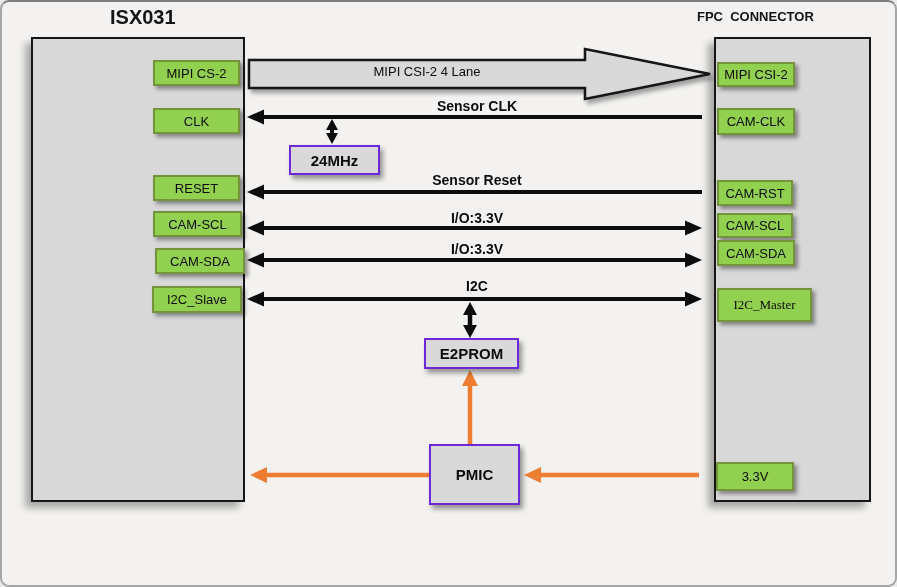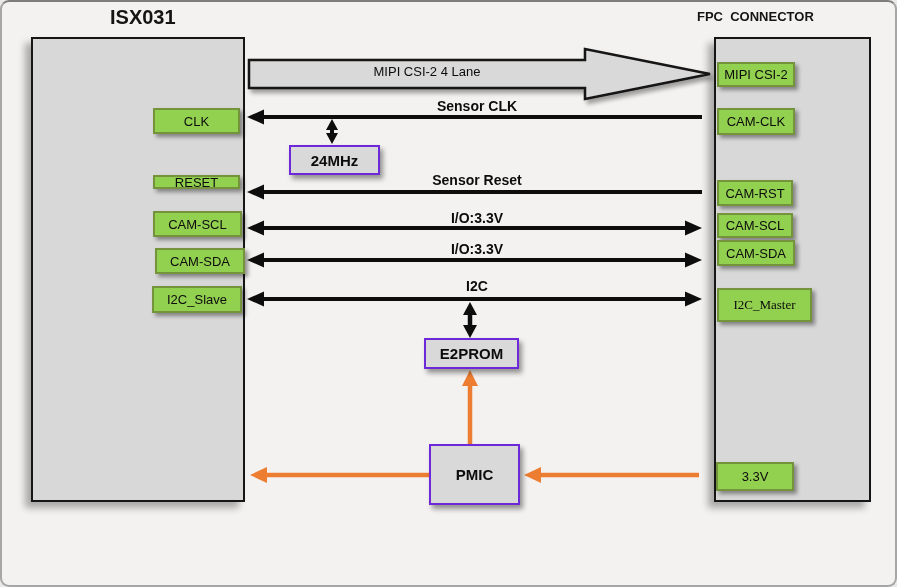--- a/index.html
+++ b/index.html
@@ -122,22 +122,23 @@
     <polygon points="522,473 539,465 539,481" fill="#ED7D31"></polygon>
   </svg>
 
   <div class="arrowText">MIPI CSI-2 4 Lane</div>
   <div class="busLabel" style="top:96px;">Sensor CLK</div>
   <div class="busLabel" style="top:170px;">Sensor Reset</div>
   <div class="busLabel" style="top:208px;">I/O:3.3V</div>
   <div class="busLabel" style="top:239px;">I/O:3.3V</div>
   <div class="busLabel" style="top:276px;">I2C</div>
 
+  <div class="pin" style="left:151px;top:58px;width:87px;height:26px;">MIPI CS-2</div>
   <div class="pin" style="left:151px;top:106px;width:87px;height:26px;">CLK</div>
-  <div class="pin" style="left:151px;top:173px;width:87px;height:14px;">RESET</div>
+  <div class="pin" style="left:151px;top:173px;width:87px;height:26px;">RESET</div>
   <div class="pin" style="left:151px;top:209px;width:89px;height:26px;">CAM-SCL</div>
   <div class="pin" style="left:153px;top:246px;width:90px;height:26px;">CAM-SDA</div>
   <div class="pin" style="left:150px;top:284px;width:90px;height:27px;">I2C_Slave</div>
 
   <div class="pin" style="left:715px;top:60px;width:78px;height:25px;">MIPI CSI-2</div>
   <div class="pin" style="left:715px;top:106px;width:78px;height:27px;">CAM-CLK</div>
   <div class="pin" style="left:715px;top:178px;width:76px;height:26px;">CAM-RST</div>
   <div class="pin" style="left:715px;top:211px;width:76px;height:25px;">CAM-SCL</div>
   <div class="pin" style="left:715px;top:238px;width:78px;height:26px;">CAM-SDA</div>
   <div class="pin" style="left:715px;top:286px;width:95px;height:34px;font-family:Liberation Serif, serif;">I2C_Master</div>

